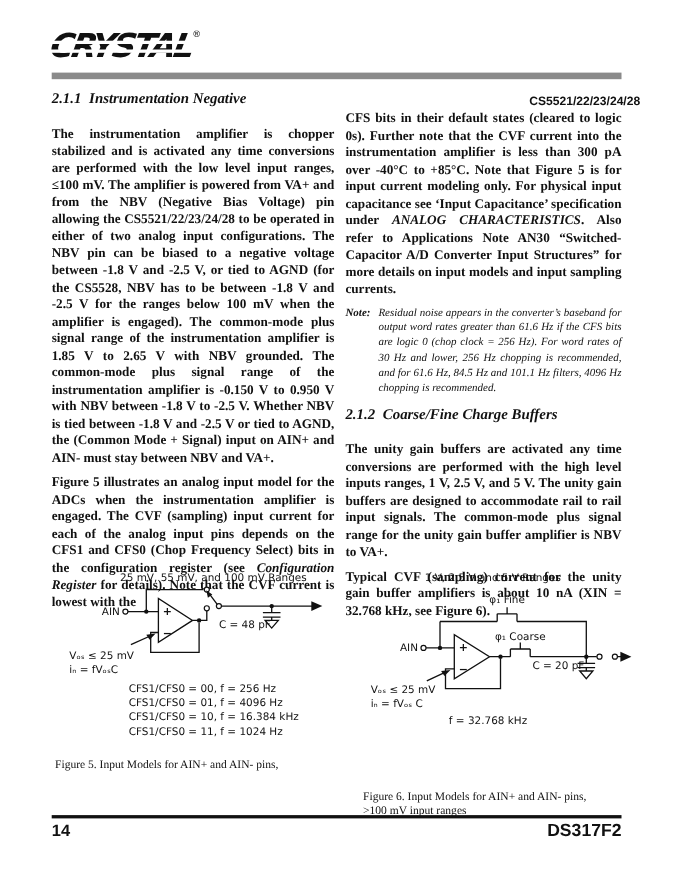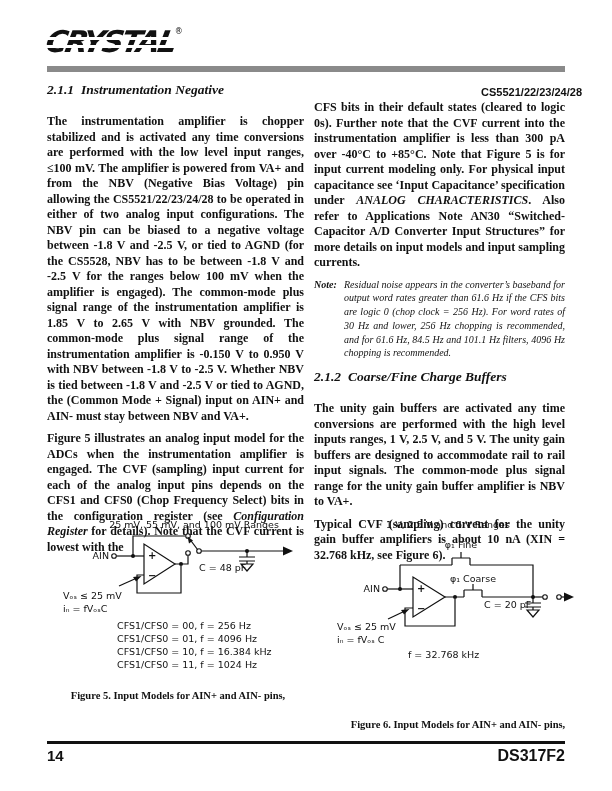--- a/index.html
+++ b/index.html
@@ -33,21 +33,21 @@
   
   .note{display:grid;grid-template-columns:30px 1fr;font-size:10px;line-height:13.8px;
         font-style:italic;margin:5px 0 9px 0;text-align:justify;}
   .note-label{font-weight:bold;}
 
   
   .figure{position:absolute;width:250px;}
   .fig5{left:57px;top:518px;}
   .fig6{left:333px;top:518px;}
   .figure svg{display:block;}
-  .fig-caption{position:absolute;width:256px;text-align:center;font-weight:bold;
+  .fig-caption{position:absolute;width:256px;font-weight:normal;
                font-size:10.5px;line-height:13px;}
   .cap5{left:50px;top:689px;}
   .cap6{left:330px;top:718px;}
 
   svg text{font-family:"DejaVu Sans","Liberation Sans",sans-serif;font-size:9.5px;fill:#111;}
   svg .wire{stroke:#111;stroke-width:1.2;fill:none;}
   svg .sym{stroke:#111;stroke-width:1.2;fill:#fff;}
   svg .dot{fill:#111;stroke:none;}
   svg .node{fill:#fff;stroke:#111;stroke-width:1.1;}
   svg .ah{fill:#111;stroke:none;}
@@ -175,19 +175,20 @@
 
       <text x="75" y="140">f = 32.768 kHz</text>
     </svg>
   </div>
 
   <div class="fig-caption cap5">
     <div>Figure 5.  Input Models for AIN+ and AIN- pins,</div>
   </div>
   <div class="fig-caption cap6">
     <div>Figure 6.  Input Models for AIN+ and AIN- pins,</div>
+    <div>&gt;100 mV input ranges</div>
   </div>
 
   <div class="footer-rule"></div>
   <div class="page-num">14</div>
   <div class="doc-num">DS317F2</div>
 
 </div>
 
 </body></html>

